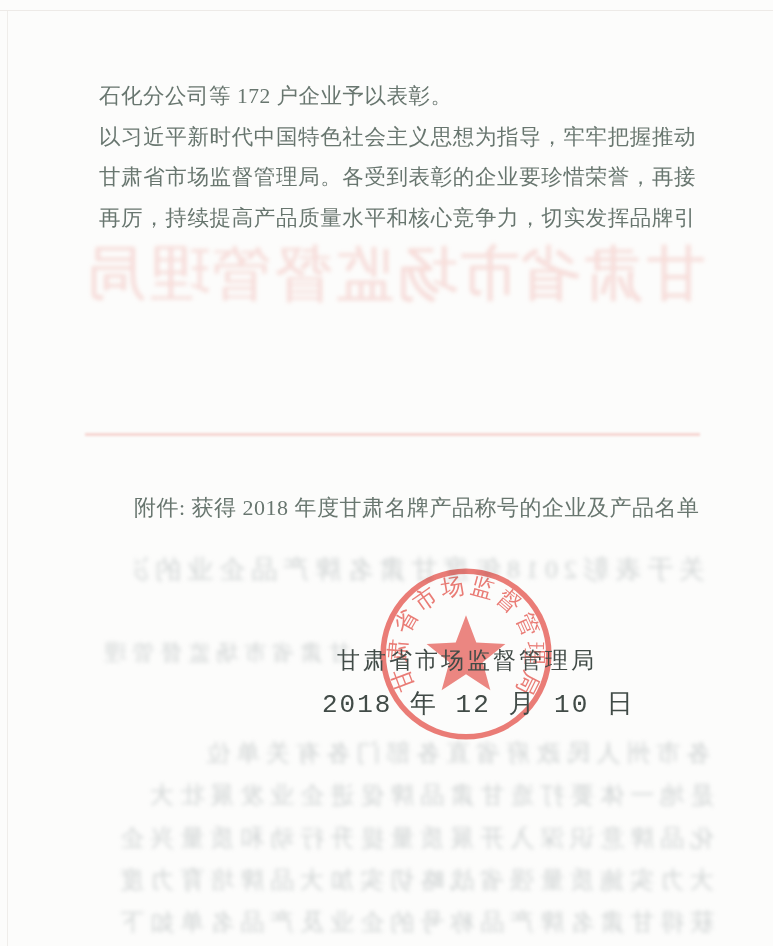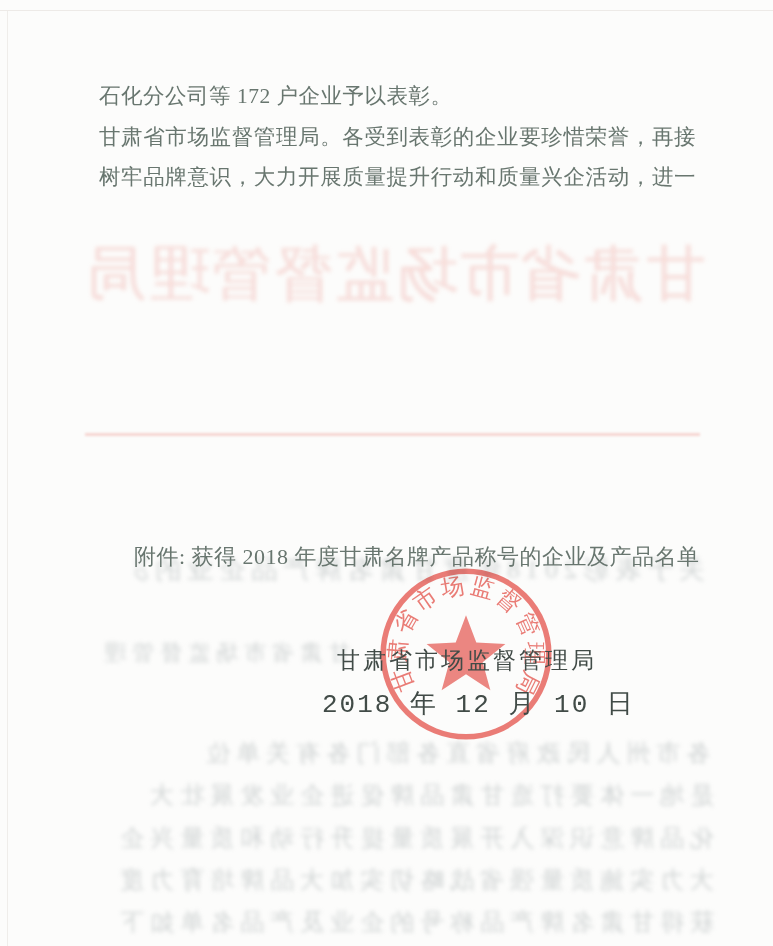--- a/index.html
+++ b/index.html
@@ -37,21 +37,21 @@
   .body-text{
     position:absolute;left:99px;top:76px;width:597px;
     font-size:21.5px;line-height:40.5px;color:#68766f;
     letter-spacing:.5px;
   }
   .bline{text-align:justify;}
   .bline.just{text-align-last:justify;}
   .bline.ind{padding-left:44px;}
 
   .attachment{
-    position:absolute;left:134px;top:542px;width:560px;
+    position:absolute;left:134px;top:493px;width:560px;
     font-size:22px;color:#68766f;letter-spacing:.5px;white-space:nowrap;
   }
 
   
   .sig-agency{
     position:absolute;left:322px;top:645px;width:290px;text-align:center;
     font-size:23px;color:#414b47;letter-spacing:3px;white-space:nowrap;z-index:3;
   }
   .sig-date{
     position:absolute;left:322px;top:686px;width:280px;text-align:center;
@@ -80,22 +80,23 @@
       <div class="ghost gray g1">甘肃省市场监督管理</div>
       <div class="ghost gray g2">各市州人民政府省直各部门各有关单位</div>
       <div class="ghost gray g3">是地一体要打造甘肃品牌促进企业发展壮大</div>
       <div class="ghost gray g4">化品牌意识深入开展质量提升行动和质量兴企</div>
       <div class="ghost gray g5">大力实施质量强省战略切实加大品牌培育力度</div>
       <div class="ghost gray g6">获得甘肃名牌产品称号的企业及产品名单如下</div>
     </div>
 
   <div class="body-text">
       <div class="bline">石化分公司等 172 户企业予以表彰。</div>
+      <div class="bline just">以习近平新时代中国特色社会主义思想为指导，牢牢把握推动</div>
       <div class="bline just">甘肃省市场监督管理局。各受到表彰的企业要珍惜荣誉，再接</div>
-      <div class="bline just">树牢品牌意识，大力开展质量提升行动和质量兴企活动，进一</div>
+      <div class="bline just">再厉，持续提高产品质量水平和核心竞争力，切实发挥品牌引</div>
     </div>
 
   <div class="attachment">附件: 获得 2018 年度甘肃名牌产品称号的企业及产品名单</div>
 
   <div class="seal-wrap">
     <svg viewBox="0 0 200 200" xmlns="http://www.w3.org/2000/svg">
       <circle cx="100" cy="100" r="90" fill="none" stroke="#e9635c" stroke-width="6" opacity="0.92"></circle>
       <path d="M100,58 L111.2,87.6 L142.8,89.1 L118.1,108.9 L126.5,139.4 L100,122 L73.5,139.4 L81.9,108.9 L57.2,89.1 L88.8,87.6 Z" fill="#e9635c" opacity="0.85"></path>
       <defs>
         <path id="sealArc" d="M 45.9 137.9 A 66 66 0 1 1 154.1 137.9" fill="none"></path>

